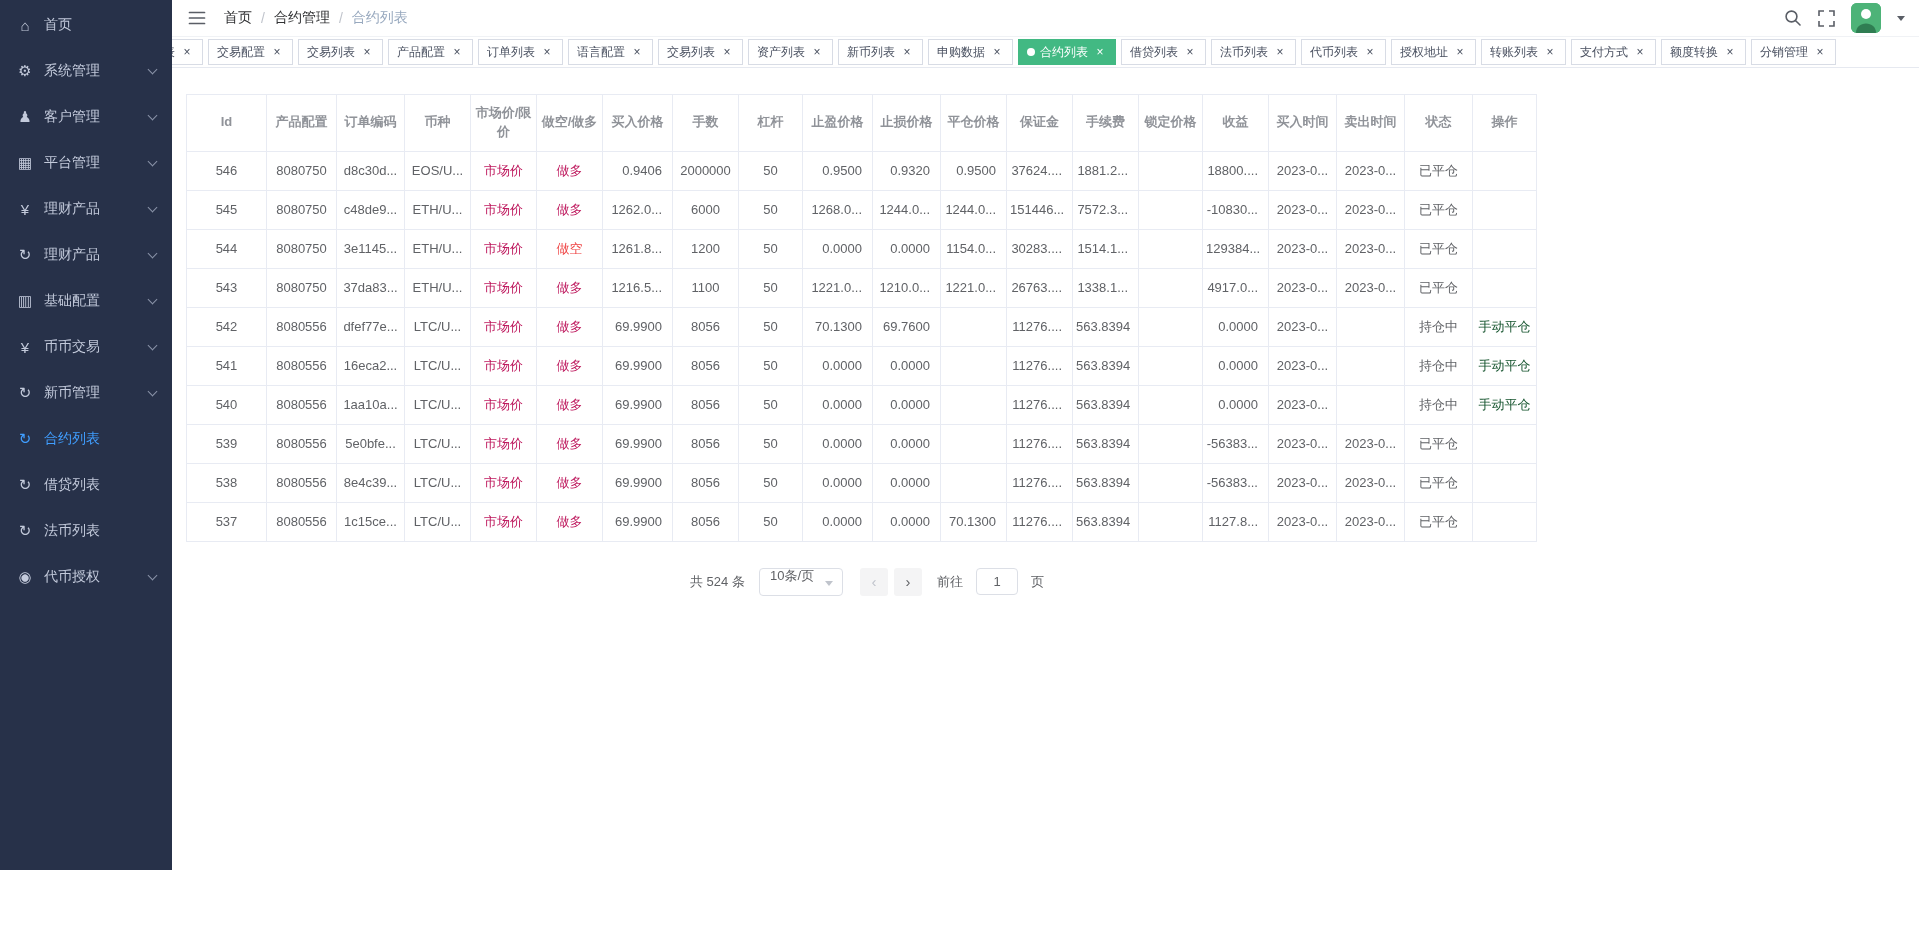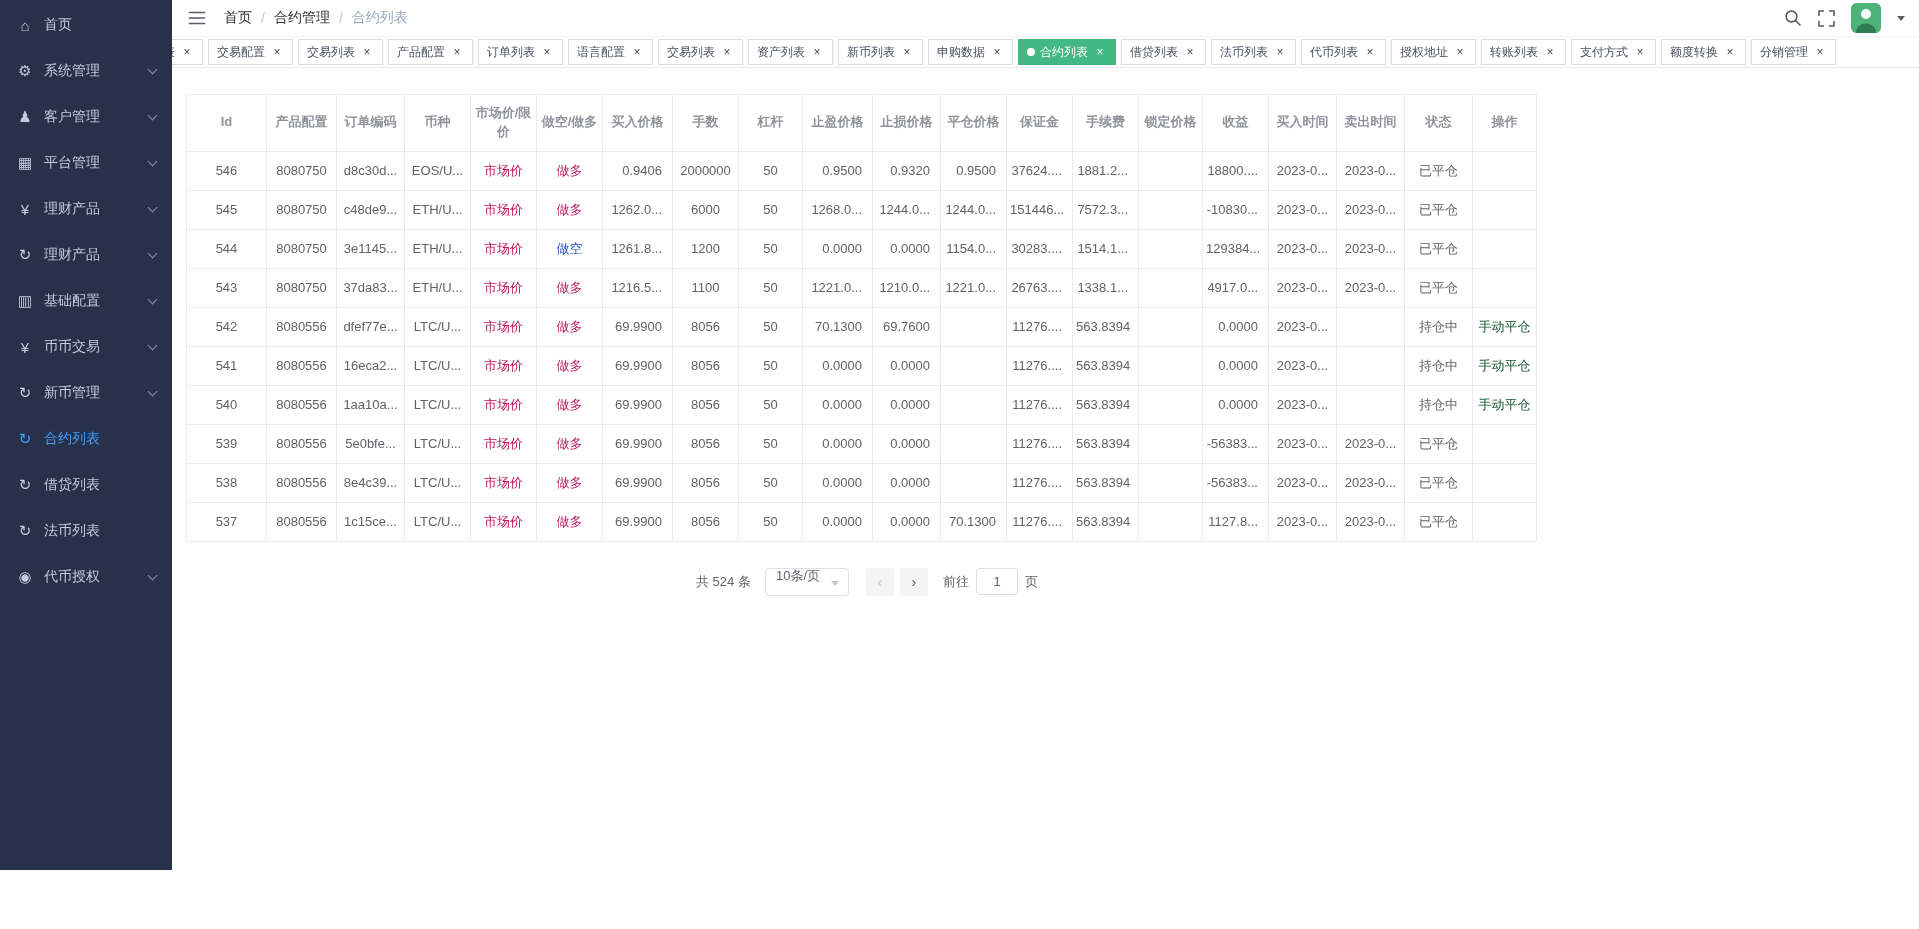--- a/index.html
+++ b/index.html
@@ -35,32 +35,32 @@
   .tag.active { background:#42b983; border-color:#42b983; color:#fff; }
   .tag.active .dot { display:inline-block; width:8px; height:8px; border-radius:50%; background:#fff; margin-right:5px; }
   .tag .close { margin-left:5px; font-size:12px; line-height:1; width:14px; height:14px; border-radius:50%; display:inline-flex; align-items:center; justify-content:center; }
 
   .content { padding:26px 14px 0; overflow:hidden; }
   table { width:1106px; border-collapse:collapse; table-layout:fixed; font-size:13px; color:#606266; background:#fff; }
   th { color:#909399; font-weight:bold; padding:9px 3px; border:1px solid #e8ebf3; line-height:1.45; text-align:center; word-break:break-all; }
   td { padding:10px 3px; border:1px solid #e8ebf3; text-align:center; overflow:hidden; white-space:nowrap; height:37px; }
   td.num { text-align:right; padding-right:10px; }
   .green { color:#be185d; }
-  .red { color:#1d4ed8; }
+  .red { color:#ef4444; }
   .link { color:#14532d; cursor:pointer; }
 
   .pagination { width:1362px; display:flex; align-items:center; justify-content:center; margin-top:26px; font-size:13px; color:#606266; }
   .pg-total { margin-right:14px; }
   .pg-select { position:relative; border:1px solid #dcdfe6; border-radius:4px; height:28px; display:inline-flex; align-items:center; padding:0 28px 11px 10px; margin-right:14px; cursor:pointer; color:#606266; background:#fff; }
   .pg-select:after { content:""; position:absolute; right:9px; top:12px; border:4px solid transparent; border-top:5px solid #c0c4cc; }
   .pg-btn { min-width:28px; height:28px; margin:0 3px; background:#f4f4f5; border:none; border-radius:3px; color:#606266; font-size:13px; display:inline-flex; align-items:center; justify-content:center; cursor:pointer; font-family:inherit; }
   .pg-btn.active { background:#409eff; color:#fff; }
   .pg-btn.prev { color:#c0c4cc; font-size:15px; }
   .pg-btn.next { font-size:15px; }
-  .pg-goto { margin-left:12px; display:inline-flex; align-items:center; gap:7px; }
+  .pg-goto { margin-left:12px; display:inline-flex; align-items:center; gap:13px; }
   .pg-input { width:42px; height:27px; border:1px solid #dcdfe6; border-radius:4px; text-align:center; font-size:13px; color:#606266; font-family:inherit; }
 </style>
 </head>
 <body>
 
 <div class="app">
 
   <aside class="sidebar">
     <nav>
         <div class="sb-item">

